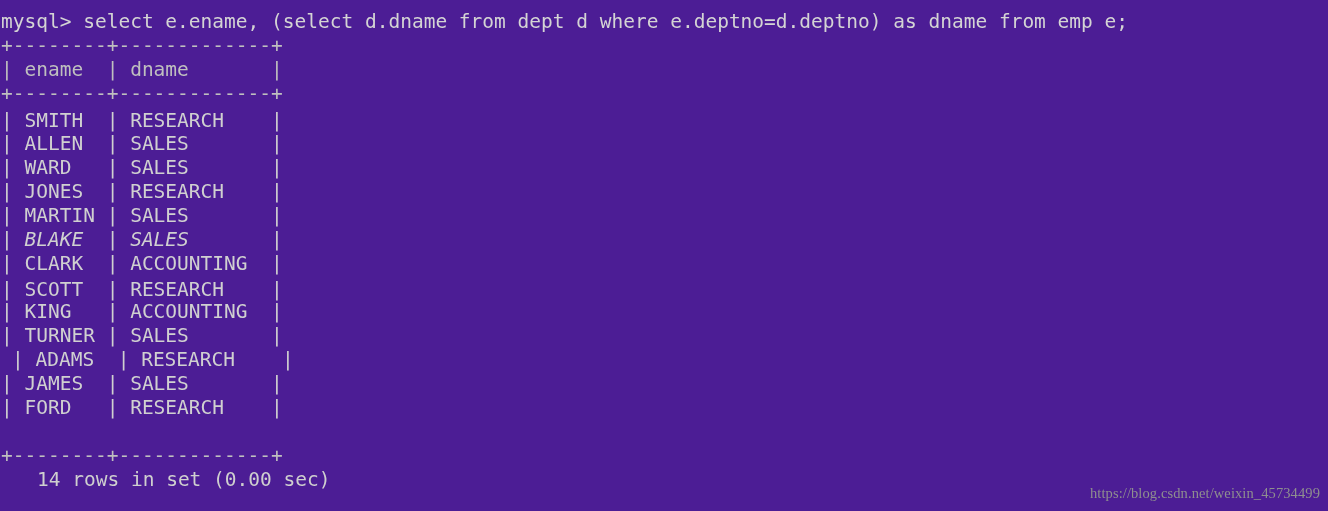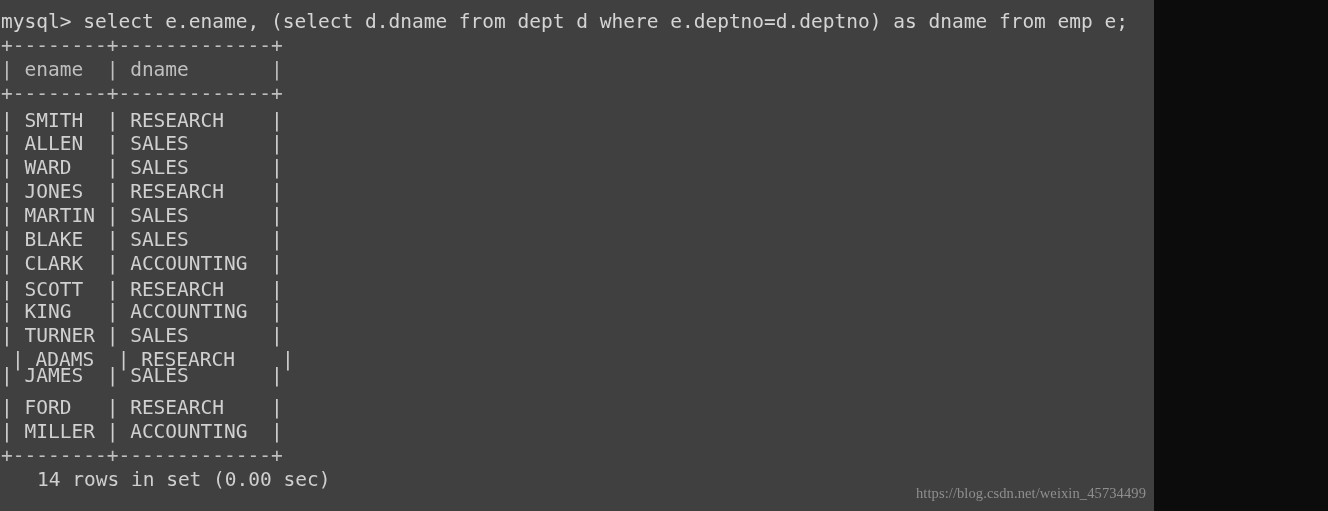--- a/index.html
+++ b/index.html
@@ -10,23 +10,23 @@
     width: 1328px;
     height: 511px;
     background: #0c0c0c;
     overflow: hidden;
     font-family: "DejaVu Sans Mono", "Liberation Mono", monospace;
   }
   #terminal {
     position: absolute;
     left: 0;
     top: 0;
-    width: 1154px;
+    width: 1328px;
     height: 511px;
-    background: #404040;
+    background: #4c1d95;
   }
   .term-line {
     position: absolute;
     left: 0;
     white-space: pre;
     font-family: "DejaVu Sans Mono", "Liberation Mono", monospace;
     font-size: 19.5px;
     line-height: 24px;
     letter-spacing: 0px;
     color: #cfcfcf;
@@ -60,29 +60,28 @@
 
   <div class="term-line rule" style="top:58px;">| ename  | dname       |</div>
 
   <div class="term-line rule" style="top:82px;">+--------+-------------+</div>
 
   <div class="term-line row" style="top:109px;">| SMITH  | RESEARCH    |</div>
   <div class="term-line row" style="top:132px;">| ALLEN  | SALES       |</div>
   <div class="term-line row" style="top:156px;">| WARD   | SALES       |</div>
   <div class="term-line row" style="top:180px;">| JONES  | RESEARCH    |</div>
   <div class="term-line row" style="top:204px;">| MARTIN | SALES       |</div>
-  <div class="term-line row" style="top:228px;">| BLAKE  | SALES       |</div>
+  <div class="term-line row" style="top:228px;font-style:italic;">| BLAKE  | SALES       |</div>
   <div class="term-line row" style="top:252px;">| CLARK  | ACCOUNTING  |</div>
   <div class="term-line row" style="top:278px;">| SCOTT  | RESEARCH    |</div>
   <div class="term-line row" style="top:324px;">| TURNER | SALES       |</div>
   <div class="term-line row" style="top:300px;">| KING   | ACCOUNTING  |</div>
   <div class="term-line row" style="top:348px;padding-left:12px;">| ADAMS  | RESEARCH    |</div>
-  <div class="term-line row" style="top:364px;">| JAMES  | SALES       |</div>
+  <div class="term-line row" style="top:372px;">| JAMES  | SALES       |</div>
   <div class="term-line row" style="top:396px;">| FORD   | RESEARCH    |</div>
-  <div class="term-line row" style="top:420px;">| MILLER | ACCOUNTING  |</div>
 
   <div class="term-line rule" style="top:444px;">+--------+-------------+</div>
 
   <div class="term-line status" style="top:468px;margin-left:36px;">14 rows in set (0.00 sec)</div>
 
   <div id="watermark">https://blog.csdn.net/weixin_45734499</div>
 
 </div>
 
 </body></html>

